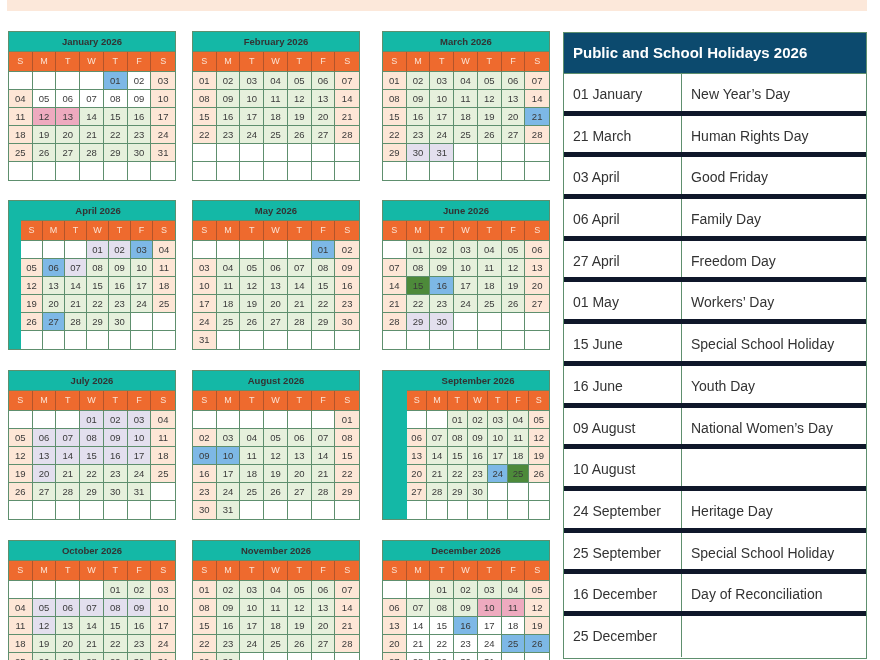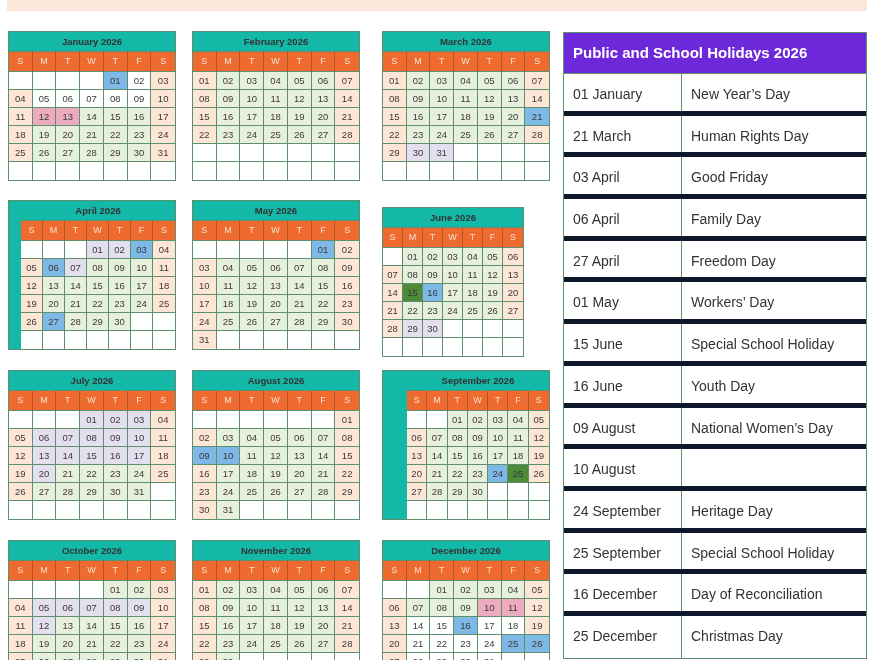--- a/index.html
+++ b/index.html
@@ -51,21 +51,21 @@
   .t-schoolhol { background:#e3dfee; }
   .t-pink { background:#eeaabf; }
   .t-special { background:#4d8a3a; }
 
   .holtable {
     position:absolute; left:563px; top:32px; width:304px;
     border:1.5px solid #5e8f6e; box-sizing:border-box;
     border-collapse:collapse;
   }
   .hol-header {
-    height:40px; background:#6d28d9; color:#fff;
+    height:40px; background:#0c4a6e; color:#fff;
     font-weight:bold; font-size:15px; line-height:40px;
     padding-left:9px;
     border-bottom:1.5px solid #5e8f6e;
   }
   .hol-row {
     display:flex; height:41.7px;
     border-bottom:5px solid #0f172a; box-sizing:border-box;
   }
   .hol-date {
     width:118px; border-right:1.5px solid #5e8f6e; box-sizing:border-box;
@@ -344,21 +344,21 @@
         <div class="day c7 t-weekend">30</div>
         <div class="day last t-weekend">31</div>
         <div class="day last t-empty"></div>
         <div class="day last t-empty"></div>
         <div class="day last t-empty"></div>
         <div class="day last t-empty"></div>
         <div class="day last t-empty"></div>
         <div class="day c7 last t-empty"></div>
       </div>
     </div>
-    <div class="cal" style="left: 382px; top: 200px; width: 142px; margin-top: 7px;">
+    <div class="cal" style="left: 382px; top: 200px; width: 168px;">
       <div class="cal-title">June 2026</div>
       <div class="cal-grid">
         <div class="dow">S</div>
         <div class="dow">M</div>
         <div class="dow">T</div>
         <div class="dow">W</div>
         <div class="dow">T</div>
         <div class="dow">F</div>
         <div class="dow">S</div>
         <div class="day t-empty"></div>
@@ -757,18 +757,18 @@
         <div class="hol-name">Heritage Day</div>
       </div>
       <div class="hol-row">
         <div class="hol-date">25 September</div>
         <div class="hol-name">Special School Holiday</div>
       </div>
       <div class="hol-row">
         <div class="hol-date">16 December</div>
         <div class="hol-name">Day of Reconciliation</div>
       </div>
-      <div class="hol-row" style="border-bottom: none;">
+      <div class="hol-row" style="border-bottom: none; flex-direction: column;">
         <div class="hol-date">25 December</div>
         <div class="hol-name">Christmas Day</div>
       </div>
     </div>
 </div>
 
 </body></html>

